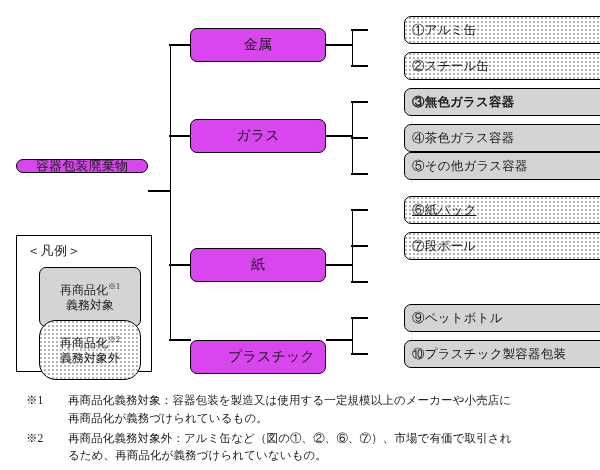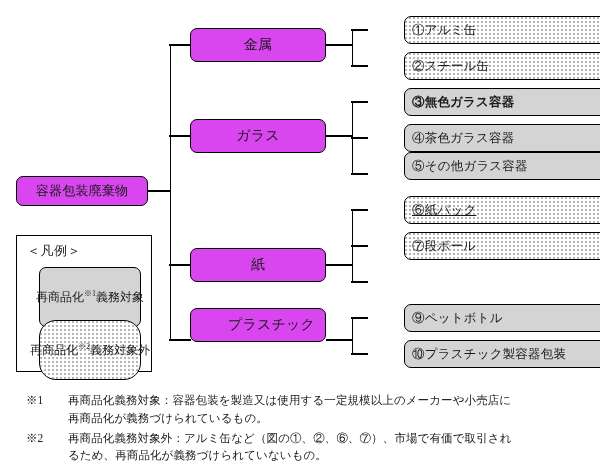--- a/index.html
+++ b/index.html
@@ -26,44 +26,44 @@
   .fill-white{background:#d946ef;}
   .fill-gray{background:#d4d4d4;}
   .fill-dot{
     background-color:#fefefe;
     background-image:
       radial-gradient(circle at 1px 1px, #b5b5b5 0.85px, transparent 0.9px);
     background-size:4px 4px;
   }
 
   
-  #root-box{left:16px;top:176px;width:132px;height:30px;font-size:13px;}
+  #root-box{left:16px;top:159px;width:132px;height:14px;font-size:13px;}
 
   
   .cat{left:190px;width:136px;height:34px;font-size:14px;}
   #cat-0{top:28px;}
   #cat-1{top:119px;}
   #cat-2{top:248px;}
-  #cat-3{top:308px;padding-left:27px;}
+  #cat-3{top:340px;padding-left:27px;}
 
   
   .leaf{left:367px;width:216px;height:28px;font-size:12.5px;}
 
   
   #legend-box{
     position:absolute;left:16px;top:235px;width:136px;height:137px;
     box-sizing:border-box;border:1.8px solid #000;background:#fff;
   }
   #legend-title{
     position:absolute;left:10px;top:6px;font-size:13px;letter-spacing:.5px;
   }
   .legend-sample{
     position:absolute;left:22px;width:102px;height:60px;
     box-sizing:border-box;border:1.6px solid #000;border-radius:7px;
-    display:flex;flex-direction:row;align-items:center;justify-content:center;
+    display:flex;flex-direction:column;align-items:center;justify-content:center;
     font-size:12px;line-height:1.25;
   }
   #legend-sample-0{top:31px;}
   #legend-sample-1{top:84px;border-radius:17px;}
   .legend-sample .ln{display:block;white-space:nowrap;}
   sup{font-size:8px;vertical-align:super;letter-spacing:0;}
 
   
   .ln-h,.ln-v{position:absolute;background:#000;}
   .ln-h{height:1.6px;}

